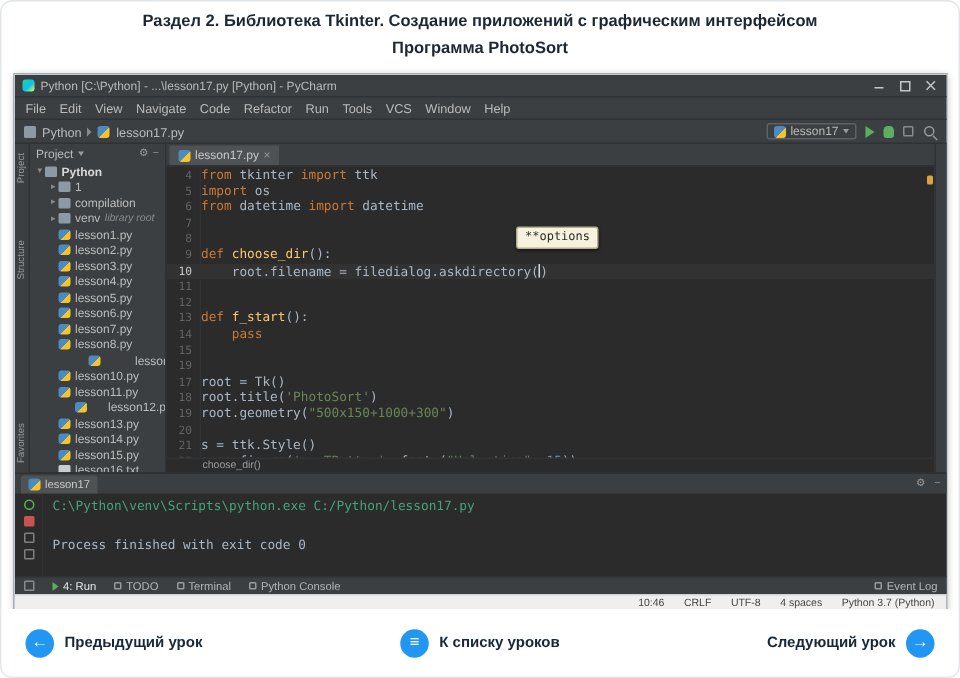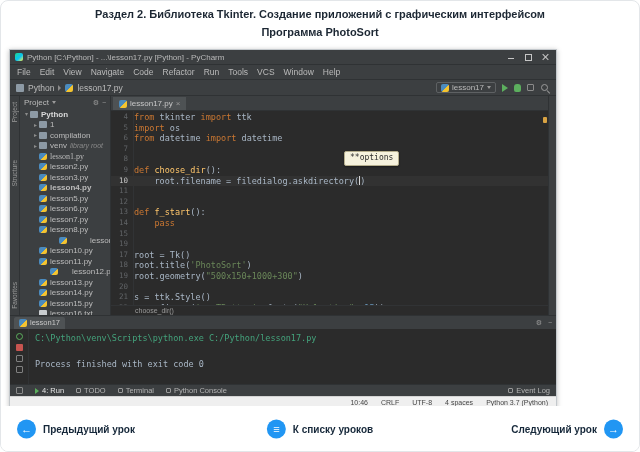--- a/index.html
+++ b/index.html
@@ -5,21 +5,21 @@
   html,body{margin:0;padding:0;background:#fff;width:640px;height:452px;overflow:hidden;
     font-family:"Liberation Sans","DejaVu Sans",sans-serif;}
   .page{position:relative;width:640px;height:452px;background:#fff;border:1px solid #e3e6e9;
     border-radius:8px;box-sizing:border-box;overflow:hidden;}
   .page-title{position:absolute;top:7px;left:0;right:0;text-align:center;font-size:11px;
     font-weight:700;color:#1c2733;}
   .page-subtitle{position:absolute;top:25px;left:0;right:0;text-align:center;font-size:11px;
     font-weight:700;color:#1c2733;}
 
   
-  .ide{position:absolute;left:8px;top:48px;width:548px;height:359px;display:flex;flex-direction:column;
+  .ide{position:absolute;left:8px;top:48px;width:623px;height:359px;display:flex;flex-direction:column;
     background:#3c3f41;border:1px solid #c3c8cc;box-shadow:0 1px 5px rgba(0,0,0,.25);
     box-sizing:border-box;color:#bbb;}
   .titlebar{height:14px;flex:none;display:flex;align-items:center;padding:0 5px;border-bottom:1px solid #2f3234;}
   .app-icon{width:8px;height:8px;border-radius:2px;flex:none;margin-right:4px;
     background:linear-gradient(135deg,#21d789,#07c3f2 55%,#fcf84a);}
   .title-text{font-size:8px;color:#b9b9b9;flex:1;white-space:nowrap;overflow:hidden;}
   .win-btns{display:flex;gap:9px;align-items:center;margin-right:2px;}
   .wbtn{width:8px;height:8px;position:relative;}
   .btn-min::after{content:"";position:absolute;left:1px;bottom:2px;width:6px;height:1px;background:#c6c6c6;}
   .btn-max::after{content:"";position:absolute;left:1px;top:1px;width:5px;height:5px;border:1px solid #c6c6c6;}
@@ -210,36 +210,36 @@
               <span class="tree-arrow">▸</span>
               <span class="tree-icon folder"></span>
               <span class="tree-label">compilation</span>
             </div>
             <div class="tree-row" style="padding-left: 12px;">
               <span class="tree-arrow">▸</span>
               <span class="tree-icon folder"></span>
               <span class="tree-label">venv</span>
               <span class="tree-suffix">library root</span>
             </div>
-            <div class="tree-row" style="padding-left: 12px; font-family: Liberation Serif, serif;">
+            <div class="tree-row" style="padding-left: 12px;">
               <span class="tree-arrow"></span>
               <span class="tree-icon py"></span>
               <span class="tree-label">lesson1.py</span>
             </div>
             <div class="tree-row" style="padding-left: 12px;">
               <span class="tree-arrow"></span>
               <span class="tree-icon py"></span>
               <span class="tree-label">lesson2.py</span>
             </div>
             <div class="tree-row" style="padding-left: 12px;">
               <span class="tree-arrow"></span>
               <span class="tree-icon py"></span>
               <span class="tree-label">lesson3.py</span>
             </div>
-            <div class="tree-row" style="padding-left: 12px; font-weight: bold;">
+            <div class="tree-row" style="padding-left: 12px;">
               <span class="tree-arrow"></span>
               <span class="tree-icon py"></span>
               <span class="tree-label">lesson4.py</span>
             </div>
             <div class="tree-row" style="padding-left: 12px;">
               <span class="tree-arrow"></span>
               <span class="tree-icon py"></span>
               <span class="tree-label">lesson5.py</span>
             </div>
             <div class="tree-row" style="padding-left: 12px;">

